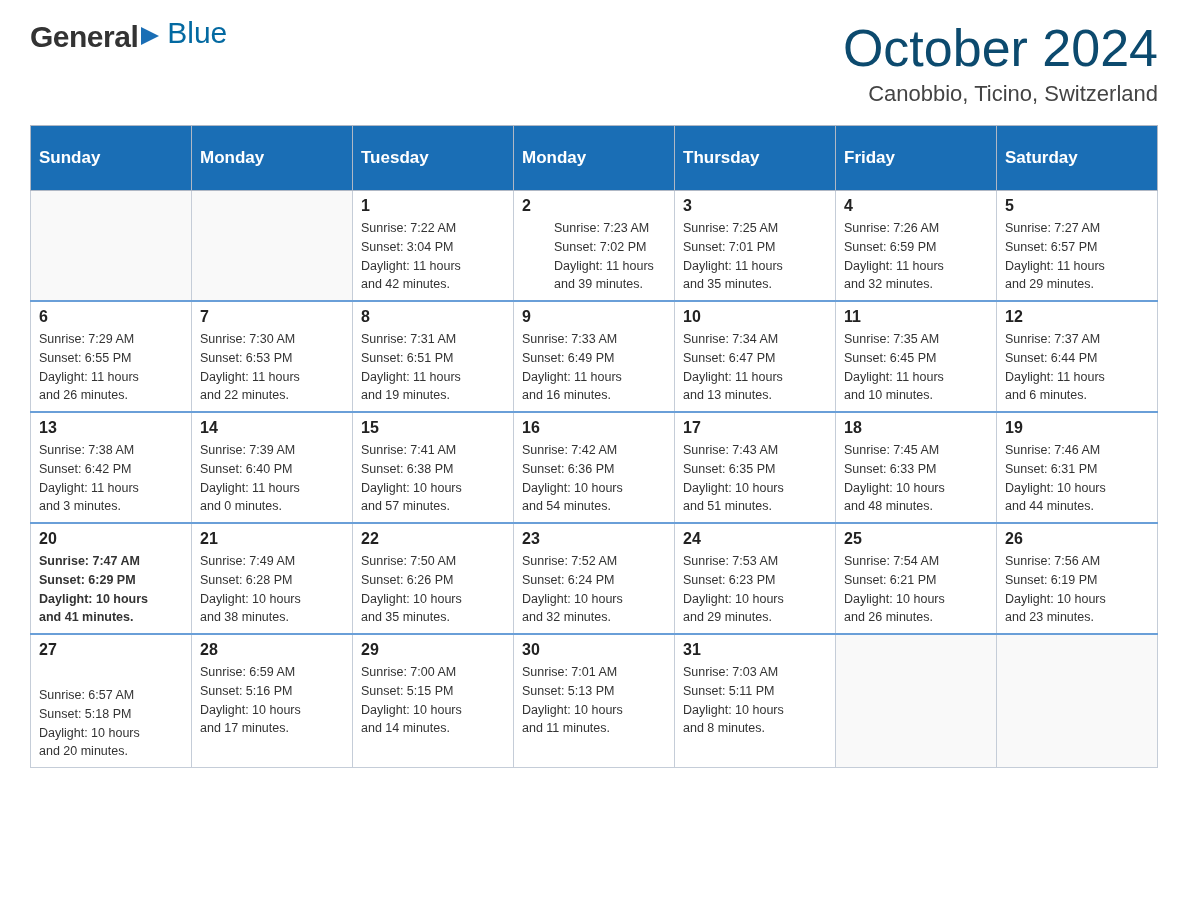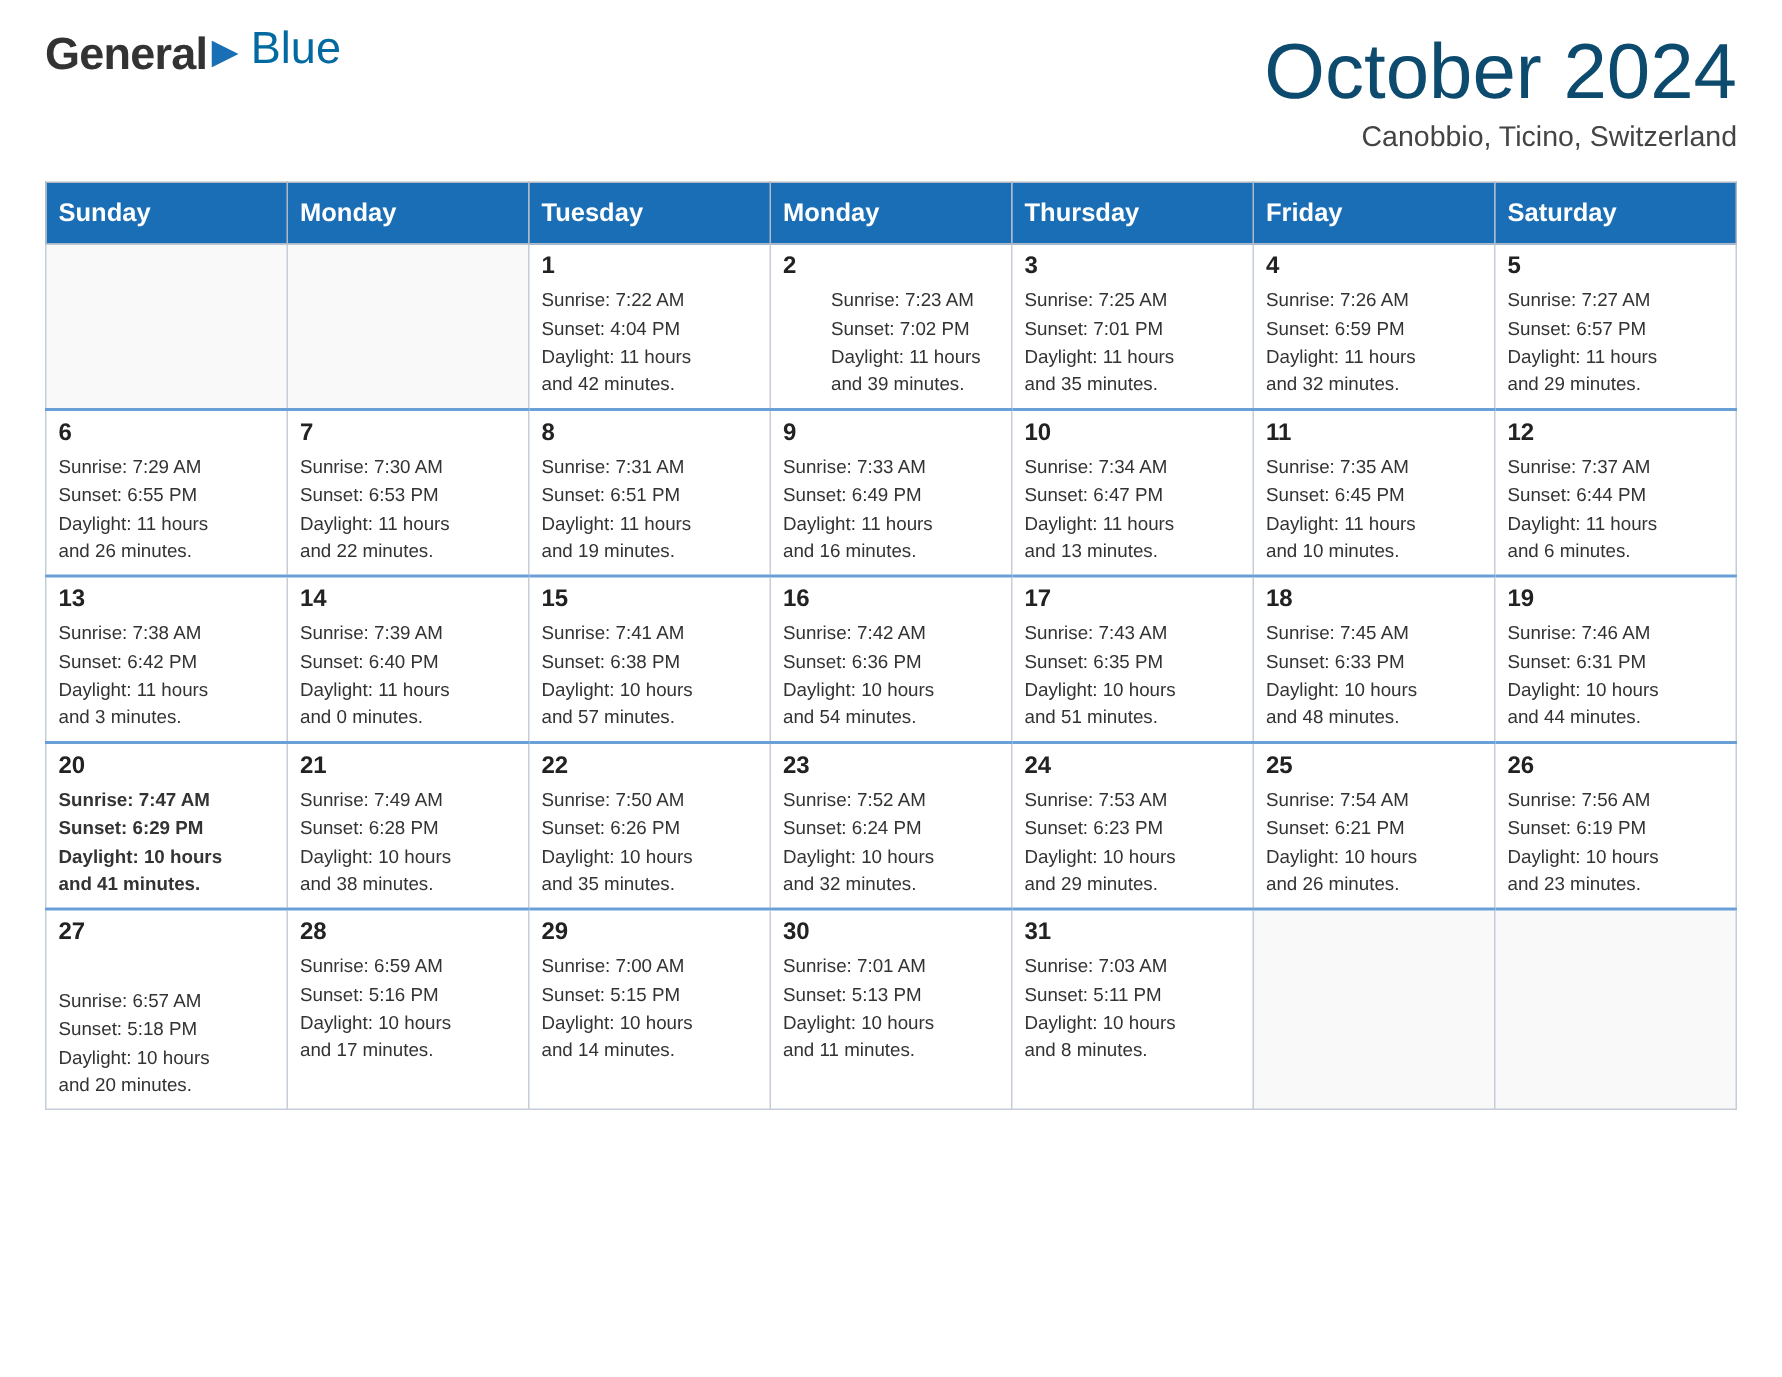--- a/index.html
+++ b/index.html
@@ -19,35 +19,35 @@
     .title-block {
       text-align: right;
     }
     .month-title {
       font-size: 52px;
       font-weight: normal;
       color: #0c4a6e;
       line-height: 1.1;
     }
     .location-title {
-      font-size: 19px;
+      font-size: 22px;
       color: #444;
       margin-top: 4px;
     }
     .calendar {
       width: 100%;
       border-collapse: collapse;
       border: 1px solid #b0b8c5;
     }
     .calendar th {
       background-color: #1a6eb5;
       color: #fff;
       font-size: 17px;
       font-weight: bold;
-      padding: 10px 8px;
+      padding: 22px 8px;
       text-align: left;
       border: 1px solid #b0b8c5;
     }
     .calendar td {
       vertical-align: top;
       padding: 6px 8px;
       border: 1px solid #c5cdd8;
       font-size: 13px;
       color: #222;
       width: 14.28%;
@@ -131,21 +131,21 @@
         <th>Saturday</th>
       </tr>
   </thead>
   <tbody id="calendar-body">
   <tr>
         <td class="empty-cell"></td>
         <td class="empty-cell"></td>
         <td>
           <div class="day-number">1</div>
           <div class="day-info" style="white-space: pre-line;">Sunrise: 7:22 AM
-Sunset: 4:04 PM
+Sunset: 3:04 PM
 Daylight: 11 hours
 and 42 minutes.</div>
         </td>
         <td>
           <div class="day-number">2</div>
           <div class="day-info" style="white-space: pre-line; margin-left: 32px;">Sunrise: 7:23 AM
 Sunset: 7:02 PM
 Daylight: 11 hours
 and 39 minutes.</div>
         </td>

